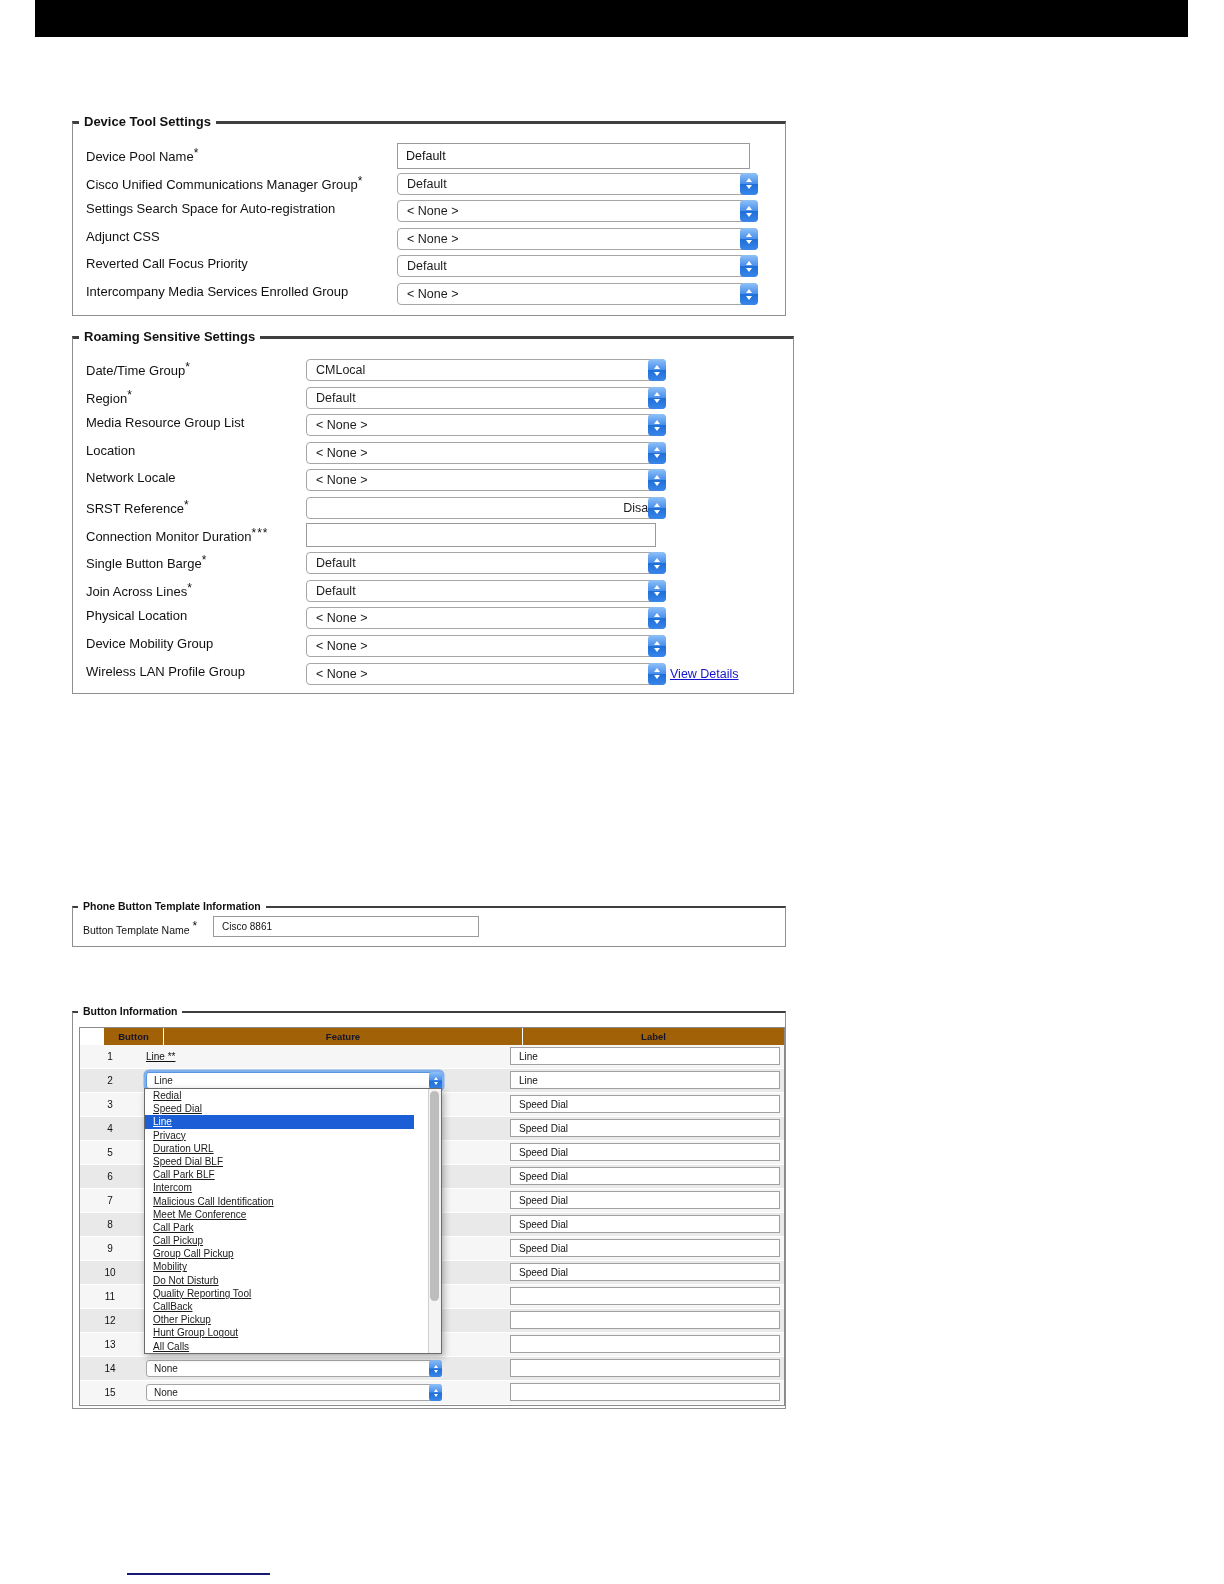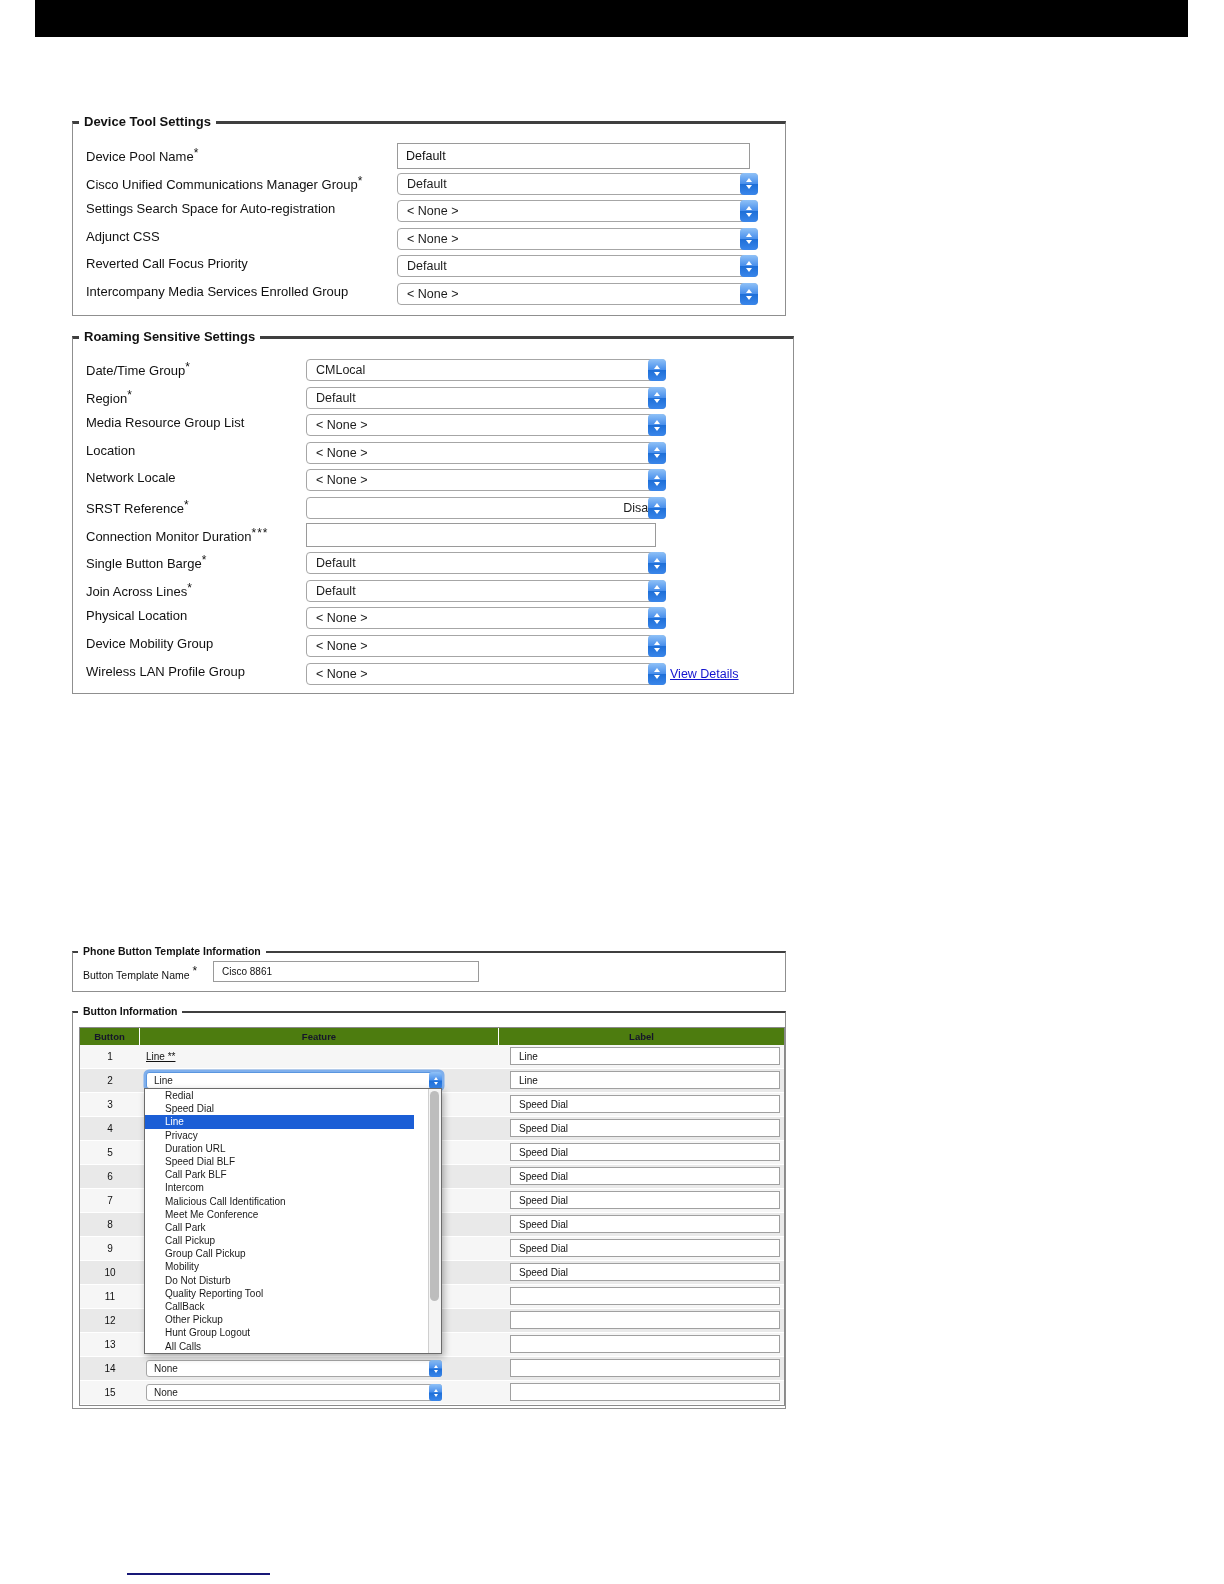--- a/index.html
+++ b/index.html
@@ -8,21 +8,21 @@
   .topbar{position:absolute;left:35px;top:0;width:1153px;height:37px;background:#000;}
 
   
   .fs{position:absolute;border:1px solid #8f8f8f;border-top:3px solid #3f3f3f;background:#fff;}
   .legend{position:absolute;background:#fff;padding:0 5px;font-weight:bold;white-space:nowrap;}
   .lg-big{top:-10px;left:6px;font-size:13px;}
   .lg-small{top:-8px;left:5px;font-size:10.5px;}
 
   .fs1{left:72px;top:121px;width:712px;height:191px;}
   .fs2{left:72px;top:336px;width:712px;height:354px;padding-left:8px;}
-  .fs3{left:72px;top:951px;width:712px;height:38px;border-top-width:2px;}
+  .fs3{left:72px;top:906px;width:712px;height:38px;border-top-width:2px;}
   .fs4{left:72px;top:1011px;width:712px;height:395px;border-top-width:2px;}
 
   
   .frow{position:absolute;left:0;width:100%;}
   .flabel{position:absolute;left:13px;top:4px;font-size:13px;white-space:nowrap;}
   .mark{font-size:12px;vertical-align:4px;letter-spacing:1px;}
 
   .sel{position:absolute;background:#fff;border:1px solid #a6a6a6;border-radius:4px;display:flex;align-items:center;box-sizing:border-box;}
   .sel .sval{padding-left:9px;font-size:12.5px;color:#1c1c1c;white-space:nowrap;overflow:hidden;}
   .stepper{position:absolute;right:-1px;top:-1px;bottom:-1px;width:18px;border-radius:4px;
@@ -36,21 +36,21 @@
 
   .vlink{position:absolute;font-size:12.5px;color:#1414cf;text-decoration:underline;font-weight:normal;white-space:nowrap;}
 
   
   .fs3 .flabel3{position:absolute;left:10px;top:11px;font-size:10.5px;text-align:center;}
   .fs3 .inp3{left:140px;top:8px;width:266px;height:21px;}
   .fs3 .inp3 .ival{font-size:10px;}
 
   
   .btable{position:absolute;left:6px;top:14px;width:704px;border:1px solid #8a8a8a;box-sizing:content-box;}
-  .thead{display:flex;height:17px;background:#4d7c0f;}
+  .thead{display:flex;height:17px;background:#a16207;margin-left:24px;}
   .th{font-size:9.5px;font-weight:bold;color:#15152a;text-align:center;line-height:17px;box-sizing:border-box;}
   .th1{width:60px;border-right:1px solid #fff;}
   .th2{width:359px;border-right:1px solid #fff;}
   .th3{flex:1;}
   .trow{position:relative;height:23px;border-bottom:1px solid #fff;box-sizing:content-box;}
   .trow.odd{background:#f6f6f6;}
   .trow.even{background:#e9e9e9;}
   .tnum{position:absolute;left:0;top:0;width:60px;text-align:center;font-size:10px;line-height:23px;}
   .ftext{position:absolute;left:66px;top:0;font-size:10px;line-height:23px;white-space:nowrap;text-decoration:underline;}
   .fsel{left:66px;top:3px;width:296px;height:17px;border-radius:3px;}
@@ -58,21 +58,21 @@
   .fsel .stepper{width:13px;border-radius:3px;}
   .fsel .arr-up{border-left-width:2.5px;border-right-width:2.5px;border-bottom-width:3px;margin-bottom:2px;}
   .fsel .arr-dn{border-left-width:2.5px;border-right-width:2.5px;border-top-width:3px;}
   .fsel.focused{box-shadow:0 0 0 2.5px rgba(108,165,236,.85);border-color:#5a96e0;}
   .linput{left:430px;top:2px;width:270px;height:18px;border:1px solid #a0a0a0;}
   .linput .ival{font-size:10px;}
 
   
   .ddown{position:absolute;left:144px;top:1088px;width:298px;height:266px;background:#fff;border:1px solid #6b6b6b;
     box-shadow:2px 3px 7px rgba(0,0,0,.3);box-sizing:border-box;z-index:50;}
-  .ditem{height:13.2px;line-height:13.2px;font-size:10px;padding-left:20px;width:269px;box-sizing:border-box;white-space:nowrap;color:#1a1a1a;}
+  .ditem{height:13.2px;line-height:13.2px;font-size:10px;padding-left:8px;width:269px;box-sizing:border-box;white-space:nowrap;color:#1a1a1a;text-decoration:underline;}
   .ditem.hl{background:#1b5ed6;color:#fff;}
   .dscroll{position:absolute;right:0;top:0;bottom:0;width:13px;background:#f4f4f4;border-left:1px solid #cfcfcf;box-sizing:border-box;}
   .dthumb{position:absolute;left:1px;top:2px;width:9px;height:210px;background:#bdbdbd;border-radius:5px;}
 
   .bottomline{position:absolute;left:127px;top:1573px;width:143px;height:2px;background:#181877;}
 </style>
 </head>
 <body>
 
 <div class="topbar"></div>

